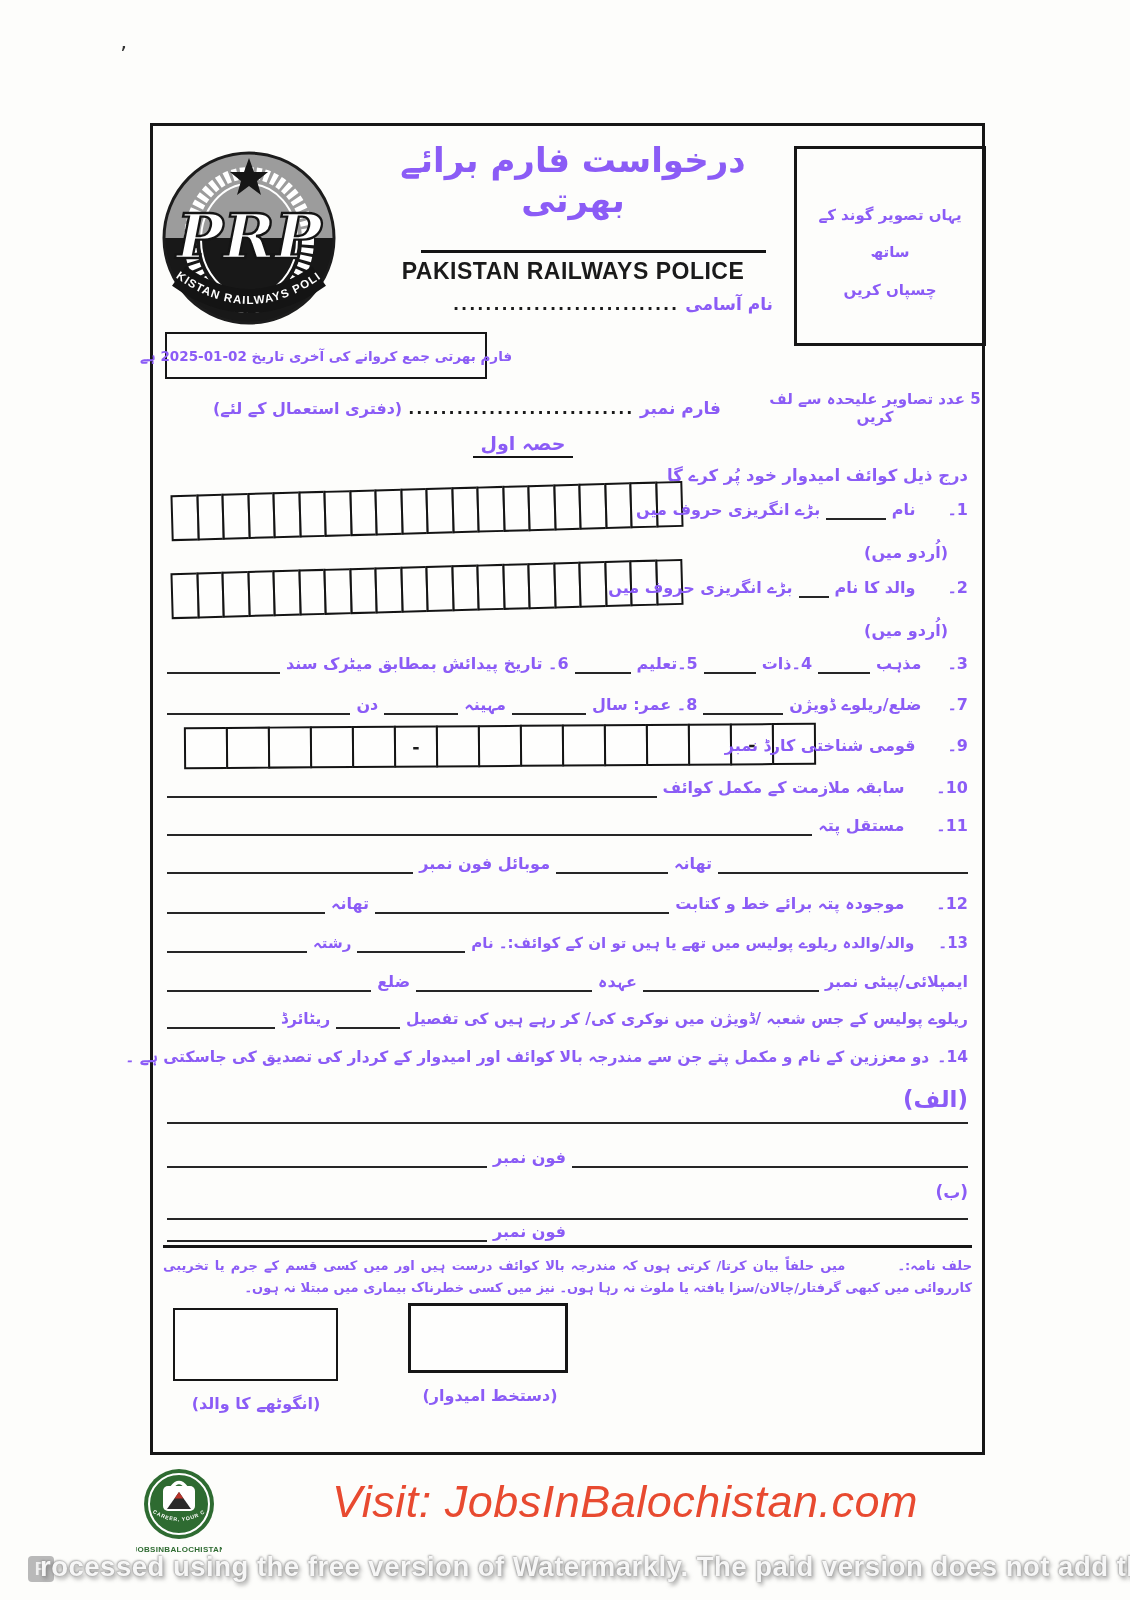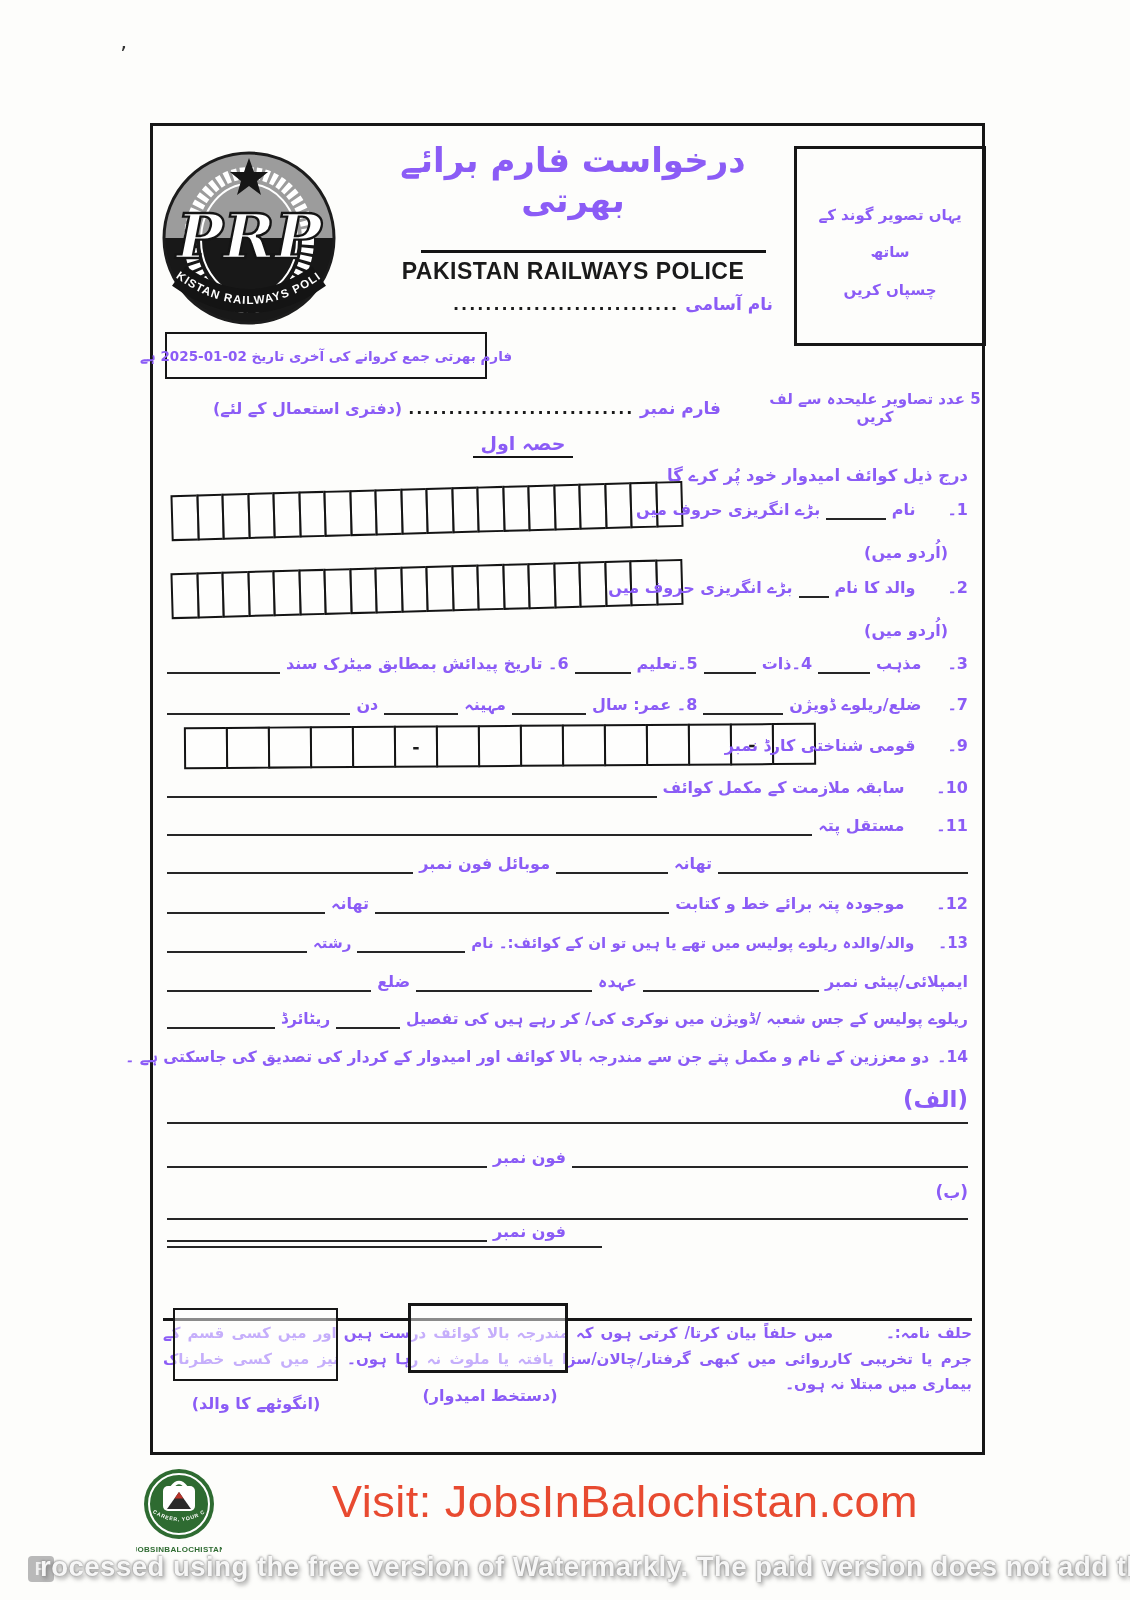--- a/index.html
+++ b/index.html
@@ -36,28 +36,28 @@
 
   .photo-box{position:absolute;left:641px;top:20px;width:192px;height:200px;
              border:3px solid #161616;box-sizing:border-box;}
   .photo-box .ph-txt{position:absolute;left:0;right:0;bottom:34px;text-align:center;
                      font-size:15px;line-height:2.5;}
 
   .deadline{position:absolute;left:12px;top:206px;width:322px;height:47px;
             border:2px solid #161616;box-sizing:border-box;display:flex;
             align-items:center;justify-content:center;font-size:13.5px;white-space:nowrap;}
 
-  .oath{position:absolute;left:10px;right:10px;top:1192px;border-top:3px solid #161616;
-        font-size:15px;line-height:1.7;text-align:justify;}
+  .oath{position:absolute;left:10px;right:10px;top:1119px;border-top:3px solid #161616;
+        padding-top:7px;font-size:13px;line-height:1.7;text-align:justify;}
   .oath .olabel{font-weight:bold;margin-left:46px;}
 
   .sigbox{position:absolute;box-sizing:border-box;background:rgba(255,255,255,.5);}
 
   .visit{position:absolute;top:1476px;left:120px;width:1010px;text-align:center;
-         font-size:45px;color:#e84a30;font-weight:normal;letter-spacing:.5px;}
+         font-size:45px;color:#e84a30;font-weight:normal;letter-spacing:.5px;font-style:italic;}
   .wm{position:absolute;top:1551px;left:28px;white-space:nowrap;font-size:27.5px;
       font-weight:bold;color:rgba(255,255,255,.92);letter-spacing:.5px;
       text-shadow:0 0 2px rgba(130,130,130,.9),2px 3px 4px rgba(110,110,110,.65),
                   -1px -1px 2px rgba(150,150,150,.5);}
   .wm .wicon{display:inline-block;background:#b9b9b9;color:#efefef;border-radius:4px;
              width:26px;height:26px;line-height:26px;text-align:center;font-size:18px;
              vertical-align:middle;margin-right:-14px;text-shadow:none;}
   .artifact{position:absolute;left:120px;top:42px;font-size:22px;color:#333;}
 </style>
 </head>

